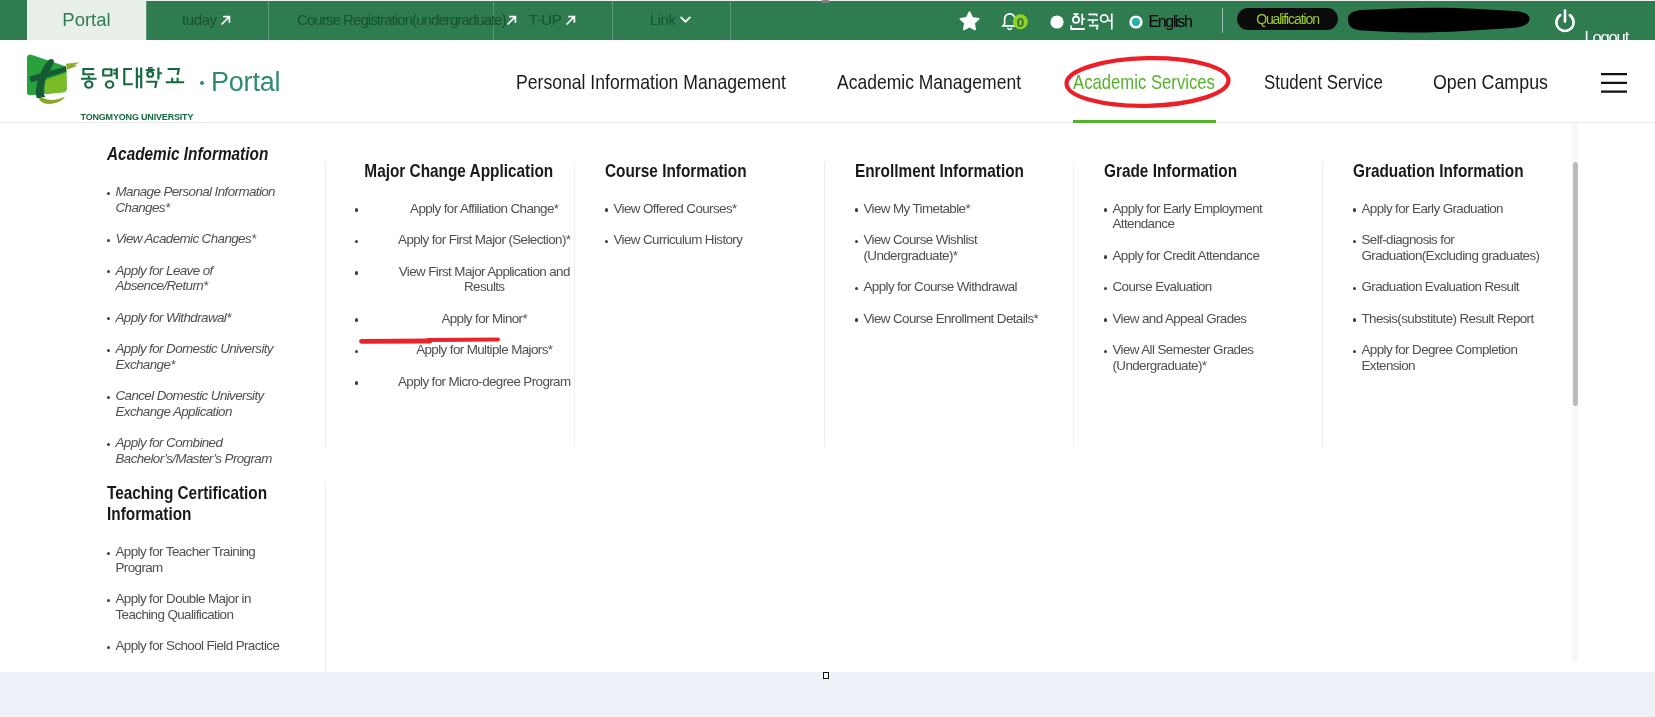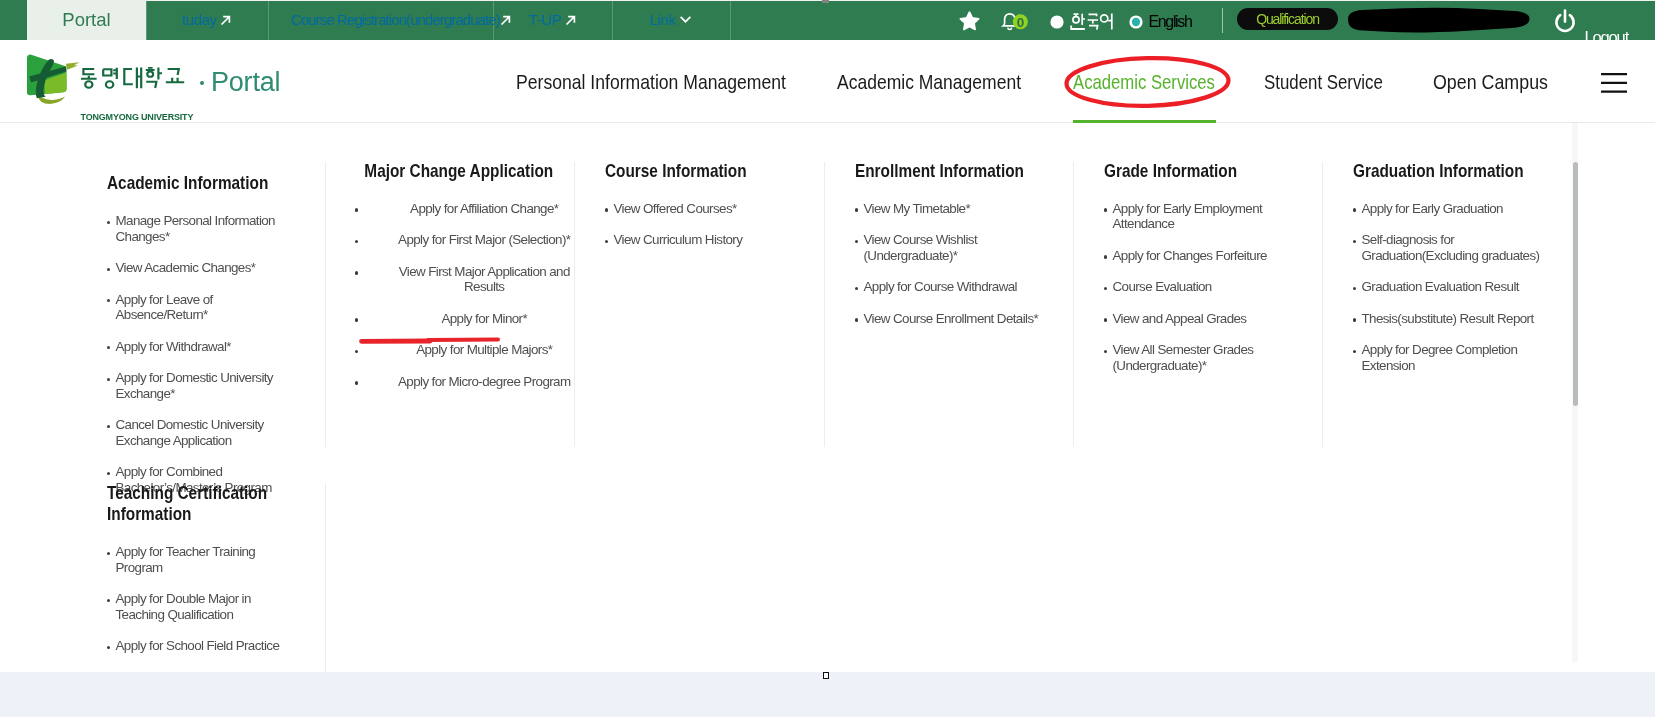--- a/index.html
+++ b/index.html
@@ -2,21 +2,21 @@
 <html><head><meta charset="utf-8"><title>Portal</title>
 <style>
 *{margin:0;padding:0;box-sizing:border-box;}
 html,body{width:1655px;height:717px;overflow:hidden;background:#fff;font-family:"Liberation Sans",sans-serif;}
 #page{position:absolute;top:0;left:0;width:1655px;height:717px;overflow:hidden;background:#fff;}
 .abs{position:absolute;}
 
 #topbar{left:0;top:0;width:1655px;height:40px;background:#2f7c51;}
 .tsep{position:absolute;top:0;width:1px;height:40px;background:rgba(255,255,255,.22);}
 #ptab{position:absolute;left:27px;top:0;width:119px;height:40px;background:#e9efe9;color:#2f7c52;font-size:18.5px;line-height:40px;text-align:center;}
-.tcell{position:absolute;top:0;height:40px;line-height:40px;color:#0369a1;font-size:15px;text-align:center;letter-spacing:-0.4px;white-space:nowrap;}
+.tcell{position:absolute;top:0;height:40px;line-height:40px;color:#14532d;font-size:15px;text-align:center;letter-spacing:-0.4px;white-space:nowrap;}
 
 #header{left:0;top:40px;width:1655px;height:82px;background:#fff;}
 #hborder{left:0;top:122px;width:1655px;height:1px;background:#e9e9e9;}
 .nav{position:absolute;top:69.5px;color:#1b1b1b;font-size:21px;line-height:24px;white-space:nowrap;transform-origin:0 50%;}
 #navgreen{color:#56b22d;}
 #greenbar{left:1073px;top:120.4px;width:143px;height:2.2px;background:#53b42c;}
 
 .col{position:absolute;width:250px;}
 .col h3{font-size:18.5px;line-height:21px;color:#191919;letter-spacing:0;margin:0 0 20px 0;font-weight:bold;transform:scaleX(0.83);transform-origin:0 0;white-space:nowrap;}
 .col ul{list-style:none;padding-left:8.5px;margin:0;}
@@ -38,21 +38,21 @@
 <div class="abs" style="left:27px;top:0;width:1628px;height:1.2px;background:#eef1ee;"></div>
 <div id="ptab">Portal</div>
 <div class="tsep" style="left:146px"></div>
 <div class="tsep" style="left:267.5px"></div>
 <div class="tsep" style="left:492.5px"></div>
 <div class="tsep" style="left:612px"></div>
 <div class="tsep" style="left:730px"></div>
 <div class="tcell" style="left:146px;width:121.5px;">tuday <svg width="11" height="11" viewBox="0 0 11 11" style="vertical-align:-1px">
         <path d="M1.5 9.5 L9 2 M3.2 1.6 L9.4 1.6 L9.4 7.8" stroke="#fff" stroke-width="1.7" fill="none"></path>
       </svg></div>
-<div class="tcell" style="left:266px;width:225px;letter-spacing:-0.92px;padding-left:25px;">Course Registration(undergraduate)<svg width="11" height="11" viewBox="0 0 11 11" style="vertical-align:-1px">
+<div class="tcell" style="left:272px;width:225px;letter-spacing:-0.92px;padding-left:25px;">Course Registration(undergraduate)<svg width="11" height="11" viewBox="0 0 11 11" style="vertical-align:-1px">
         <path d="M1.5 9.5 L9 2 M3.2 1.6 L9.4 1.6 L9.4 7.8" stroke="#fff" stroke-width="1.7" fill="none"></path>
       </svg></div>
 <div class="tcell" style="left:492.5px;width:119.5px;">T-UP <svg width="11" height="11" viewBox="0 0 11 11" style="vertical-align:-1px">
         <path d="M1.5 9.5 L9 2 M3.2 1.6 L9.4 1.6 L9.4 7.8" stroke="#fff" stroke-width="1.7" fill="none"></path>
       </svg></div>
 <div class="tcell" style="left:612px;width:118px;">Link <svg width="13" height="9" viewBox="0 0 12 8" style="vertical-align:1px">
         <path d="M1.5 1.5 L6 6 L10.5 1.5" stroke="#fff" stroke-width="1.6" fill="none"></path>
       </svg></div>
 
 <svg class="abs" style="left:959px;top:11px" width="21" height="20" viewBox="0 0 21 20">
@@ -142,21 +142,21 @@
 <ellipse cx="87.5" cy="31" rx="81" ry="23.8" fill="none" stroke="#ec1f26" stroke-width="4.2" transform="rotate(-1.2 87.5 31)"></ellipse>
 </svg>
 
 <div class="vsep" style="left:325px;top:162px;height:285px;"></div>
 <div class="vsep" style="left:574px;top:162px;height:285px;"></div>
 <div class="vsep" style="left:824px;top:162px;height:285px;"></div>
 <div class="vsep" style="left:1073px;top:162px;height:285px;"></div>
 <div class="vsep" style="left:1322px;top:162px;height:285px;"></div>
 <div class="vsep" style="left:325px;top:483px;height:189px;"></div>
 
-<div class="col" style="left:107px;top:172px;">
+<div class="col" style="left:107px;top:143px;font-style:italic;">
 <h3>Academic Information</h3>
 <ul>
 <li>Manage Personal Information<br>Changes*</li>
 <li>View Academic Changes*</li>
 <li>Apply for Leave of<br>Absence/Return*</li>
 <li>Apply for Withdrawal*</li>
 <li>Apply for Domestic University<br>Exchange*</li>
 <li>Cancel Domestic University<br>Exchange Application</li>
 <li>Apply for Combined<br>Bachelor’s/Master’s Program</li>
 </ul>
@@ -189,21 +189,21 @@
 <li>View Course Wishlist<br>(Undergraduate)*</li>
 <li>Apply for Course Withdrawal</li>
 <li>View Course Enrollment Details*</li>
 </ul>
 </div>
 
 <div class="col" style="left:1104px;top:159.8px;">
 <h3>Grade Information</h3>
 <ul>
 <li>Apply for Early Employment<br>Attendance</li>
-<li>Apply for Changes Forfeiture</li>
+<li>Apply for Credit Attendance</li>
 <li>Course Evaluation</li>
 <li>View and Appeal Grades</li>
 <li>View All Semester Grades<br>(Undergraduate)*</li>
 </ul>
 </div>
 
 <div class="col" style="left:1353px;top:159.8px;">
 <h3>Graduation Information</h3>
 <ul>
 <li>Apply for Early Graduation</li>

